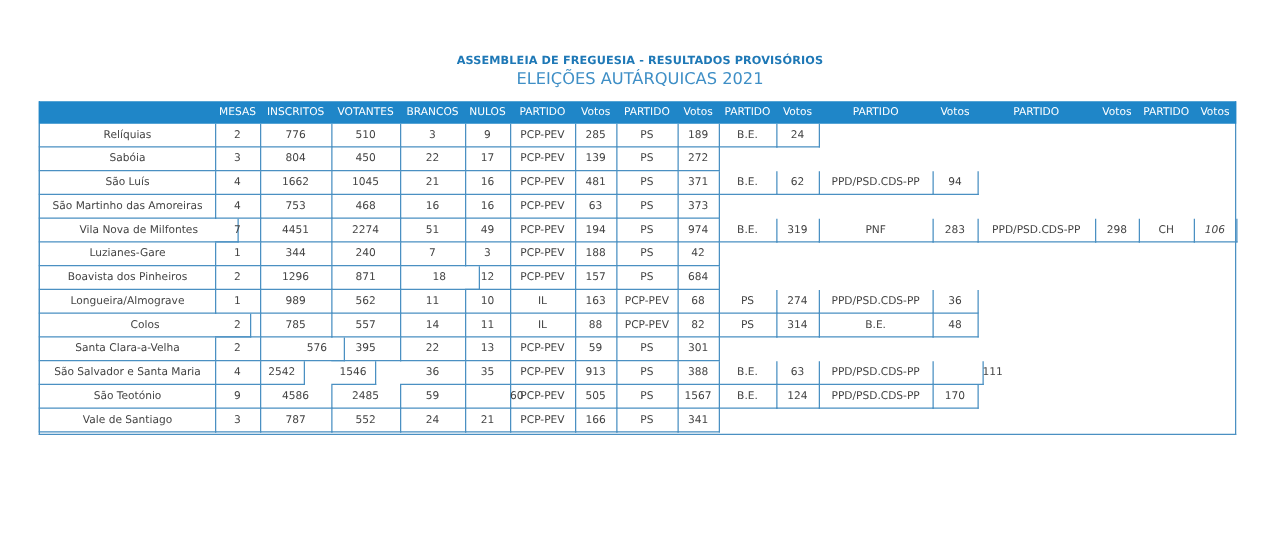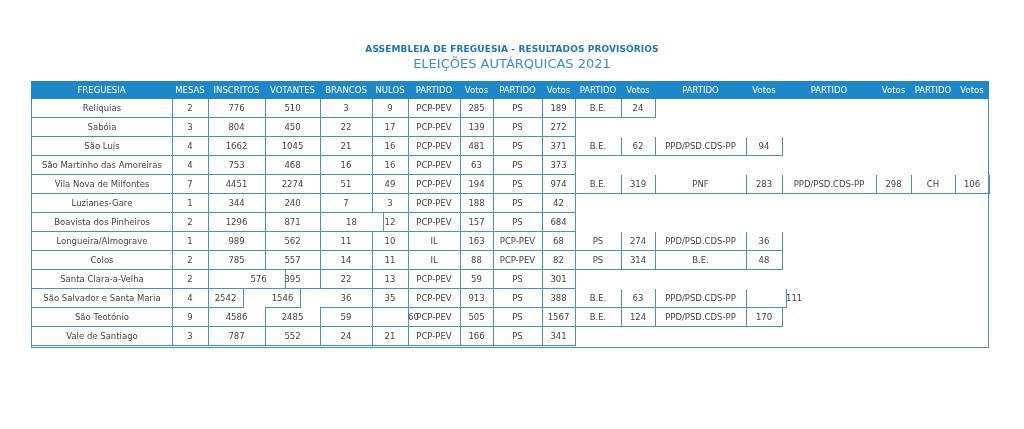--- a/index.html
+++ b/index.html
@@ -12,21 +12,20 @@
   .cell { position:absolute; height:19px; line-height:19px; text-align:center; font-size:8.5px; color:#444; white-space:nowrap; box-sizing:border-box; border-right:1px solid #4a90c2; border-bottom:1px solid #4a90c2; }
 </style>
 </head>
 <body>
 
 <div class="title">ASSEMBLEIA DE FREGUESIA - RESULTADOS PROVISÓRIOS</div>
 <div class="subtitle">ELEIÇÕES AUTÁRQUICAS 2021</div>
 
 <div class="tbl"></div>
 <div class="hdr" id="hdr">
-    <div class="hcell" style="left: 0px; width: 141px;">FREGUESIA</div>
     <div class="hcell" style="left: 141px; width: 36px;">MESAS</div>
     <div class="hcell" style="left: 177px; width: 57px;">INSCRITOS</div>
     <div class="hcell" style="left: 234px; width: 55px;">VOTANTES</div>
     <div class="hcell" style="left: 289px; width: 52px;">BRANCOS</div>
     <div class="hcell" style="left: 341px; width: 36px;">NULOS</div>
     <div class="hcell" style="left: 377px; width: 52px;">PARTIDO</div>
     <div class="hcell" style="left: 429px; width: 33px;">Votos</div>
     <div class="hcell" style="left: 462px; width: 49px;">PARTIDO</div>
     <div class="hcell" style="left: 511px; width: 33px;">Votos</div>
     <div class="hcell" style="left: 544px; width: 46px;">PARTIDO</div>
@@ -78,38 +77,38 @@
     <div class="cell" style="top: 156px; left: 31px; width: 142px; border-left: 1px solid rgb(74, 144, 194);">São Martinho das Amoreiras</div>
     <div class="cell" style="top: 156px; left: 172px; width: 37px;">4</div>
     <div class="cell" style="top: 156px; left: 208px; width: 58px;">753</div>
     <div class="cell" style="top: 156px; left: 265px; width: 56px;">468</div>
     <div class="cell" style="top: 156px; left: 320px; width: 53px;">16</div>
     <div class="cell" style="top: 156px; left: 372px; width: 37px;">16</div>
     <div class="cell" style="top: 156px; left: 408px; width: 53px;">PCP-PEV</div>
     <div class="cell" style="top: 156px; left: 460px; width: 34px;">63</div>
     <div class="cell" style="top: 156px; left: 493px; width: 50px;">PS</div>
     <div class="cell" style="top: 156px; left: 542px; width: 34px;">373</div>
-    <div class="cell" style="top: 175px; left: 31px; width: 142px; border-left: 1px solid rgb(74, 144, 194);">Vila Nova de Milfontes</div>
+    <div class="cell" style="top: 175px; left: 31px; width: 160px; border-left: 1px solid rgb(74, 144, 194);">Vila Nova de Milfontes</div>
     <div class="cell" style="top: 175px; left: 172px; width: 37px;">7</div>
     <div class="cell" style="top: 175px; left: 208px; width: 58px;">4451</div>
     <div class="cell" style="top: 175px; left: 265px; width: 56px;">2274</div>
     <div class="cell" style="top: 175px; left: 320px; width: 53px;">51</div>
     <div class="cell" style="top: 175px; left: 372px; width: 37px;">49</div>
     <div class="cell" style="top: 175px; left: 408px; width: 53px;">PCP-PEV</div>
     <div class="cell" style="top: 175px; left: 460px; width: 34px;">194</div>
     <div class="cell" style="top: 175px; left: 493px; width: 50px;">PS</div>
     <div class="cell" style="top: 175px; left: 542px; width: 34px;">974</div>
     <div class="cell" style="top: 175px; left: 575px; width: 47px;">B.E.</div>
     <div class="cell" style="top: 175px; left: 621px; width: 35px;">319</div>
     <div class="cell" style="top: 175px; left: 655px; width: 92px;">PNF</div>
     <div class="cell" style="top: 175px; left: 746px; width: 37px;">283</div>
     <div class="cell" style="top: 175px; left: 782px; width: 95px;">PPD/PSD.CDS-PP</div>
     <div class="cell" style="top: 175px; left: 876px; width: 36px;">298</div>
     <div class="cell" style="top: 175px; left: 911px; width: 45px;">CH</div>
-    <div class="cell" style="top: 175px; left: 955px; width: 35px;">106</div>
+    <div class="cell" style="top: 175px; left: 955px; width: 35px; font-style: italic;">106</div>
     <div class="cell" style="top: 194px; left: 31px; width: 142px; border-left: 1px solid rgb(74, 144, 194);">Luzianes-Gare</div>
     <div class="cell" style="top: 194px; left: 172px; width: 37px;">1</div>
     <div class="cell" style="top: 194px; left: 208px; width: 58px;">344</div>
     <div class="cell" style="top: 194px; left: 265px; width: 56px;">240</div>
     <div class="cell" style="top: 194px; left: 320px; width: 53px;">7</div>
     <div class="cell" style="top: 194px; left: 372px; width: 37px;">3</div>
     <div class="cell" style="top: 194px; left: 408px; width: 53px;">PCP-PEV</div>
     <div class="cell" style="top: 194px; left: 460px; width: 34px;">188</div>
     <div class="cell" style="top: 194px; left: 493px; width: 50px;">PS</div>
     <div class="cell" style="top: 194px; left: 542px; width: 34px;">42</div>
@@ -130,37 +129,37 @@
     <div class="cell" style="top: 232px; left: 320px; width: 53px;">11</div>
     <div class="cell" style="top: 232px; left: 372px; width: 37px;">10</div>
     <div class="cell" style="top: 232px; left: 408px; width: 53px;">IL</div>
     <div class="cell" style="top: 232px; left: 460px; width: 34px;">163</div>
     <div class="cell" style="top: 232px; left: 493px; width: 50px;">PCP-PEV</div>
     <div class="cell" style="top: 232px; left: 542px; width: 34px;">68</div>
     <div class="cell" style="top: 232px; left: 575px; width: 47px;">PS</div>
     <div class="cell" style="top: 232px; left: 621px; width: 35px;">274</div>
     <div class="cell" style="top: 232px; left: 655px; width: 92px;">PPD/PSD.CDS-PP</div>
     <div class="cell" style="top: 232px; left: 746px; width: 37px;">36</div>
-    <div class="cell" style="top: 251px; left: 31px; width: 142px; border-left: 1px solid rgb(74, 144, 194);">Colos</div>
+    <div class="cell" style="top: 251px; left: 31px; width: 170px; border-left: 1px solid rgb(74, 144, 194);">Colos</div>
     <div class="cell" style="top: 251px; left: 172px; width: 37px;">2</div>
     <div class="cell" style="top: 251px; left: 208px; width: 58px;">785</div>
     <div class="cell" style="top: 251px; left: 265px; width: 56px;">557</div>
     <div class="cell" style="top: 251px; left: 320px; width: 53px;">14</div>
     <div class="cell" style="top: 251px; left: 372px; width: 37px;">11</div>
     <div class="cell" style="top: 251px; left: 408px; width: 53px;">IL</div>
     <div class="cell" style="top: 251px; left: 460px; width: 34px;">88</div>
     <div class="cell" style="top: 251px; left: 493px; width: 50px;">PCP-PEV</div>
     <div class="cell" style="top: 251px; left: 542px; width: 34px;">82</div>
     <div class="cell" style="top: 251px; left: 575px; width: 47px;">PS</div>
     <div class="cell" style="top: 251px; left: 621px; width: 35px;">314</div>
     <div class="cell" style="top: 251px; left: 655px; width: 92px;">B.E.</div>
     <div class="cell" style="top: 251px; left: 746px; width: 37px;">48</div>
     <div class="cell" style="top: 270px; left: 31px; width: 142px; border-left: 1px solid rgb(74, 144, 194);">Santa Clara-a-Velha</div>
     <div class="cell" style="top: 270px; left: 172px; width: 37px;">2</div>
-    <div class="cell" style="top: 270px; left: 208px; width: 78px; padding-left: 24px;">576</div>
+    <div class="cell" style="top: 270px; left: 208px; width: 68px; padding-left: 24px;">576</div>
     <div class="cell" style="top: 270px; left: 265px; width: 56px;">395</div>
     <div class="cell" style="top: 270px; left: 320px; width: 53px;">22</div>
     <div class="cell" style="top: 270px; left: 372px; width: 37px;">13</div>
     <div class="cell" style="top: 270px; left: 408px; width: 53px;">PCP-PEV</div>
     <div class="cell" style="top: 270px; left: 460px; width: 34px;">59</div>
     <div class="cell" style="top: 270px; left: 493px; width: 50px;">PS</div>
     <div class="cell" style="top: 270px; left: 542px; width: 34px;">301</div>
     <div class="cell" style="top: 289px; left: 31px; width: 142px; border-left: 1px solid rgb(74, 144, 194);">São Salvador e Santa Maria</div>
     <div class="cell" style="top: 289px; left: 172px; width: 37px;">4</div>
     <div class="cell" style="top: 289px; left: 208px; width: 36px;">2542</div>

